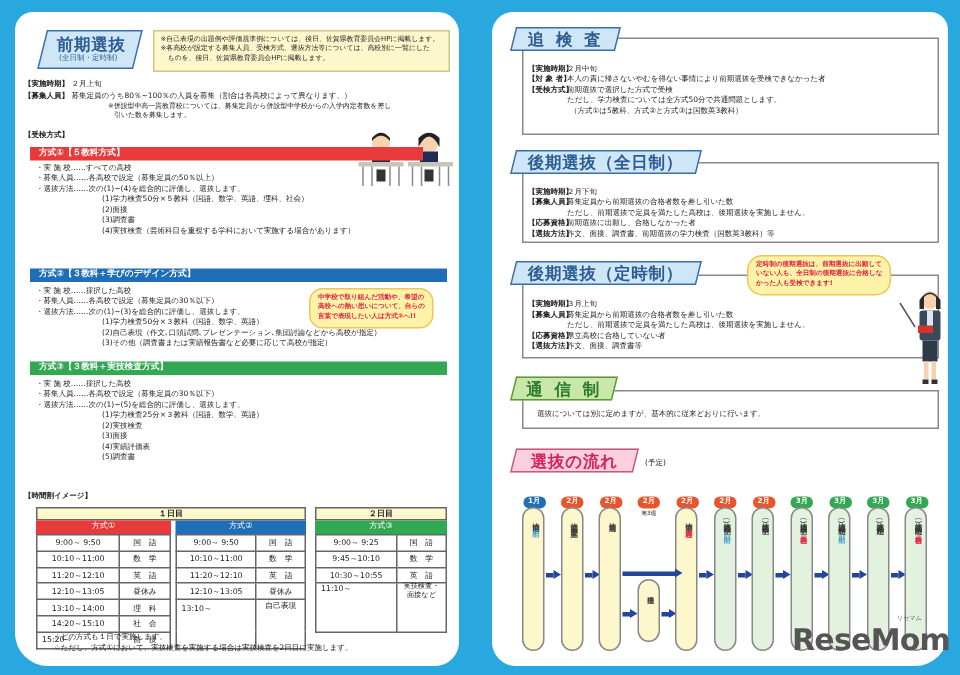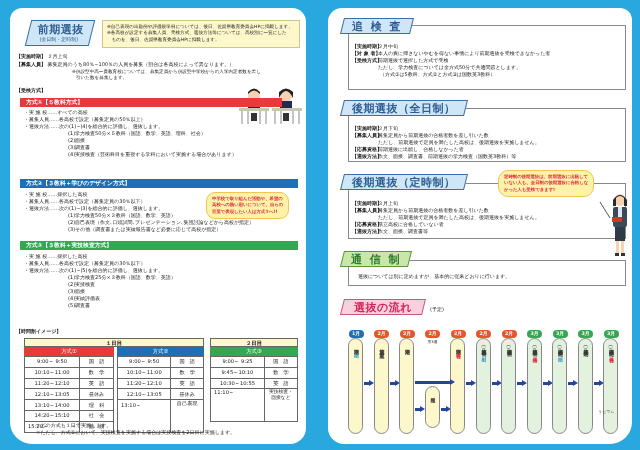--- a/index.html
+++ b/index.html
@@ -371,14 +371,17 @@
       <div class="arrow" style="left: 251.5px; top: 60px;"></div>
       <div class="abs" style="left: 261px; top: 0px; width: 16px; text-align: center;"><div class="month" style="background: rgb(50, 168, 82);">3月</div><div class="wk">第2週</div></div>
       <div class="pill" style="background: rgb(227, 241, 223); left: 261px; top: 18px; height: 96px;">
         <span>後期選抜(定時制)</span>
         <span class="red" style="margin-top: 4px;">合格発表</span>
       </div>
       <div class="abs" style="left: 73px; top: 61px; width: 36px; height: 3px; background: rgb(35, 70, 154);"></div>
       <div class="abs" style="left: 108px; top: 59px; width: 0px; height: 0px; border-left: 5px solid rgb(35, 70, 154); border-top: 3.5px solid transparent; border-bottom: 3.5px solid transparent;"></div>
     </div>
 
+  <div class="abs" style="left:200px;top:406px;font-size:20px;font-weight:bold;color:#555;letter-spacing:-0.5px">
+    <span>ReseMom</span>
+  </div>
   <div class="abs" style="left:270px;top:401px;font-size:4px;color:#555">リセマム</div>
 </div>
 
 </body></html>

